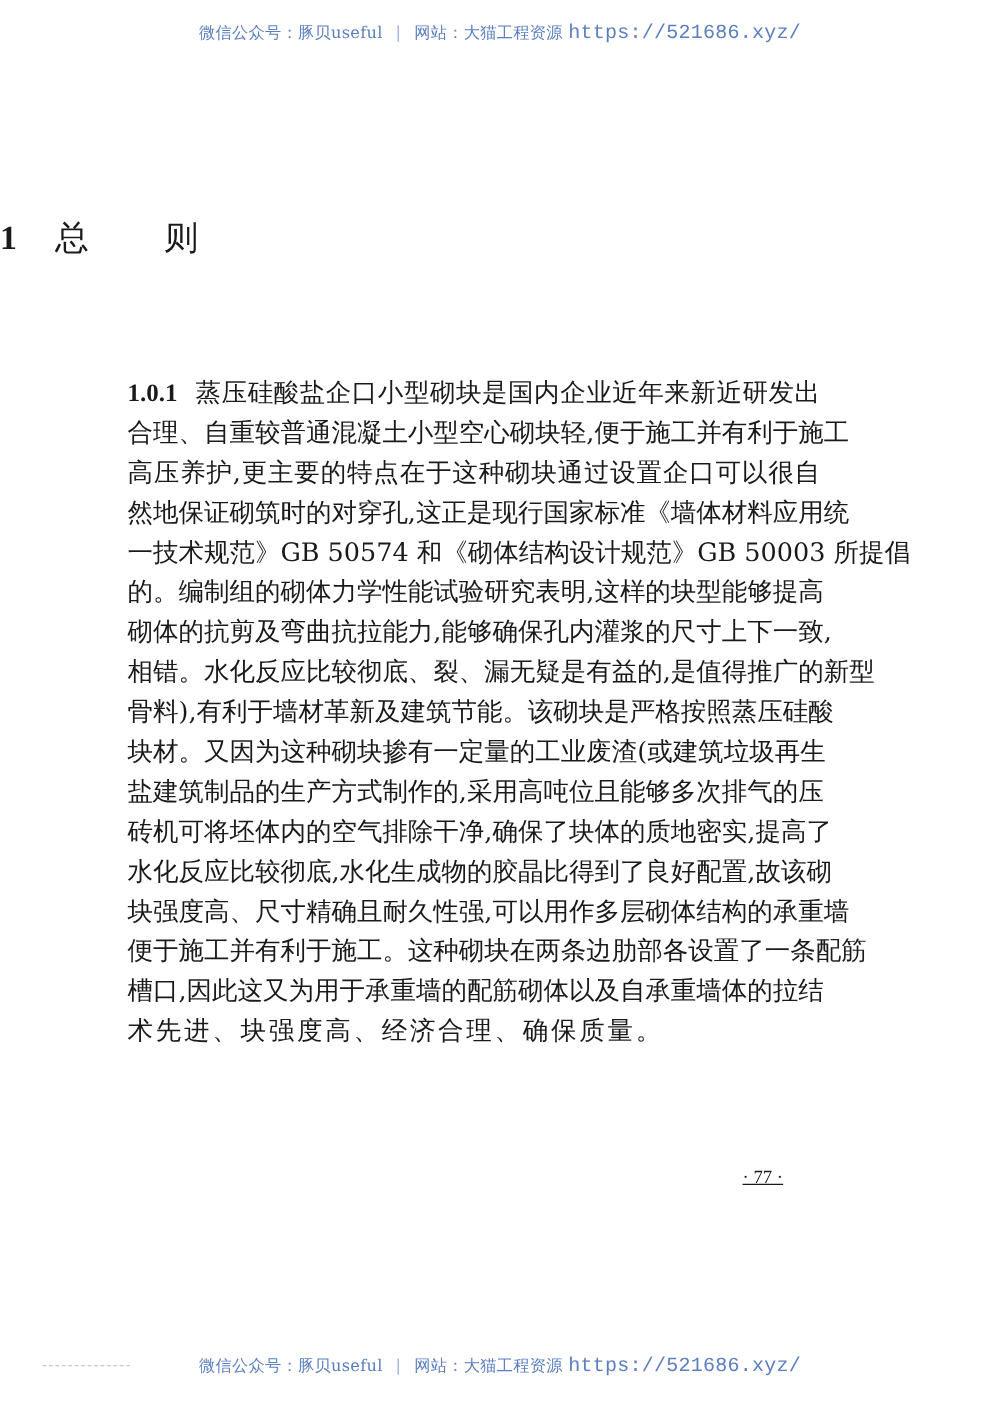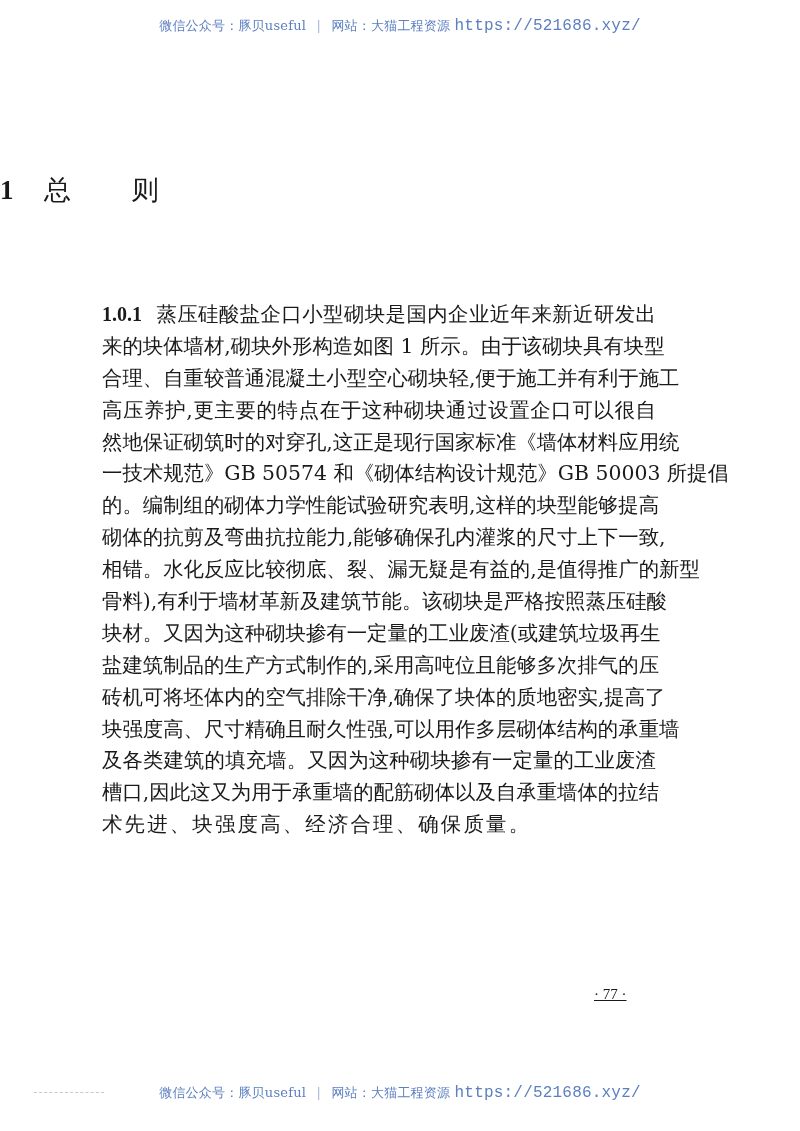--- a/index.html
+++ b/index.html
@@ -16,54 +16,54 @@
                border-top: 1px dashed #c8c8c8; }
   .chapter-title { position: absolute; top: 172px; left: 0; width: 800px; text-align: left;
                    font-size: 27px; letter-spacing: 1px; }
   .chapter-title .num { font-weight: bold; font-family: "Liberation Serif", serif; margin-right: 20px; }
   .chapter-title .w1 { margin-right: 50px; }
   .body-text { position: absolute; left: 102px; top: 256px; width: 554px; margin-top: 43px; }
   .line { height: 31.9px; line-height: 31.9px; font-size: 20.4px; text-align: justify;
           text-align-last: justify; white-space: nowrap; overflow: visible; }
   .line.last { text-align-last: left; letter-spacing: 2.2px; }
   .clause-no { font-weight: bold; font-family: "Liberation Serif", serif; font-size: 20px; margin-right: 14px; }
-  .page-no { position: absolute; top: 986px; left: 594px; font-size: 15px; font-family: "Liberation Serif", serif; text-decoration: underline; }
+  .page-no { position: absolute; top: 934px; left: 594px; font-size: 15px; font-family: "Liberation Serif", serif; text-decoration: underline; }
 </style>
 </head>
 <body>
 
 <div class="watermark" id="wm-top">
   <span>微信公众号：豚贝useful</span>
   <span class="sep">|</span>
   <span>网站：大猫工程资源</span>
   <span class="url">https://521686.xyz/</span>
 </div>
 
 <div class="chapter-title">
   <span class="num">1</span>
   <span class="w1">总</span>
   <span>则</span>
 </div>
 
 <div class="body-text">
   <div class="line"><span class="clause-no">1.0.1</span><span>蒸压硅酸盐企口小型砌块是国内企业近年来新近研发出</span></div>
-  <div class="line">来的块体墙材,砌块外形构造如图 1 所示。由于该砌块具有块型</div>
   <div class="line">合理、自重较普通混凝土小型空心砌块轻,便于施工并有利于施工</div>
   <div class="line">高压养护,更主要的特点在于这种砌块通过设置企口可以很自</div>
   <div class="line">然地保证砌筑时的对穿孔,这正是现行国家标准《墙体材料应用统</div>
   <div class="line">一技术规范》GB 50574 和《砌体结构设计规范》GB 50003 所提倡</div>
   <div class="line">的。编制组的砌体力学性能试验研究表明,这样的块型能够提高</div>
   <div class="line">砌体的抗剪及弯曲抗拉能力,能够确保孔内灌浆的尺寸上下一致,</div>
   <div class="line">相错。水化反应比较彻底、裂、漏无疑是有益的,是值得推广的新型</div>
   <div class="line">骨料),有利于墙材革新及建筑节能。该砌块是严格按照蒸压硅酸</div>
   <div class="line">块材。又因为这种砌块掺有一定量的工业废渣(或建筑垃圾再生</div>
   <div class="line">盐建筑制品的生产方式制作的,采用高吨位且能够多次排气的压</div>
   <div class="line">砖机可将坯体内的空气排除干净,确保了块体的质地密实,提高了</div>
+  <div class="line">水化反应比较彻底,水化生成物的胶晶比得到了良好配置,故该砌</div>
   <div class="line">块强度高、尺寸精确且耐久性强,可以用作多层砌体结构的承重墙</div>
-  <div class="line">及各类建筑的填充墙。又因为这种砌块掺有一定量的工业废渣</div>
+  <div class="line">便于施工并有利于施工。这种砌块在两条边肋部各设置了一条配筋</div>
   <div class="line">槽口,因此这又为用于承重墙的配筋砌体以及自承重墙体的拉结</div>
   <div class="line last">术先进、块强度高、经济合理、确保质量。</div>
 </div>
 
 <div class="page-no">· 77 ·</div>
 
 <div class="scan-dash"></div>
 
 <div class="watermark" id="wm-bottom">
   <span>微信公众号：豚贝useful</span>

